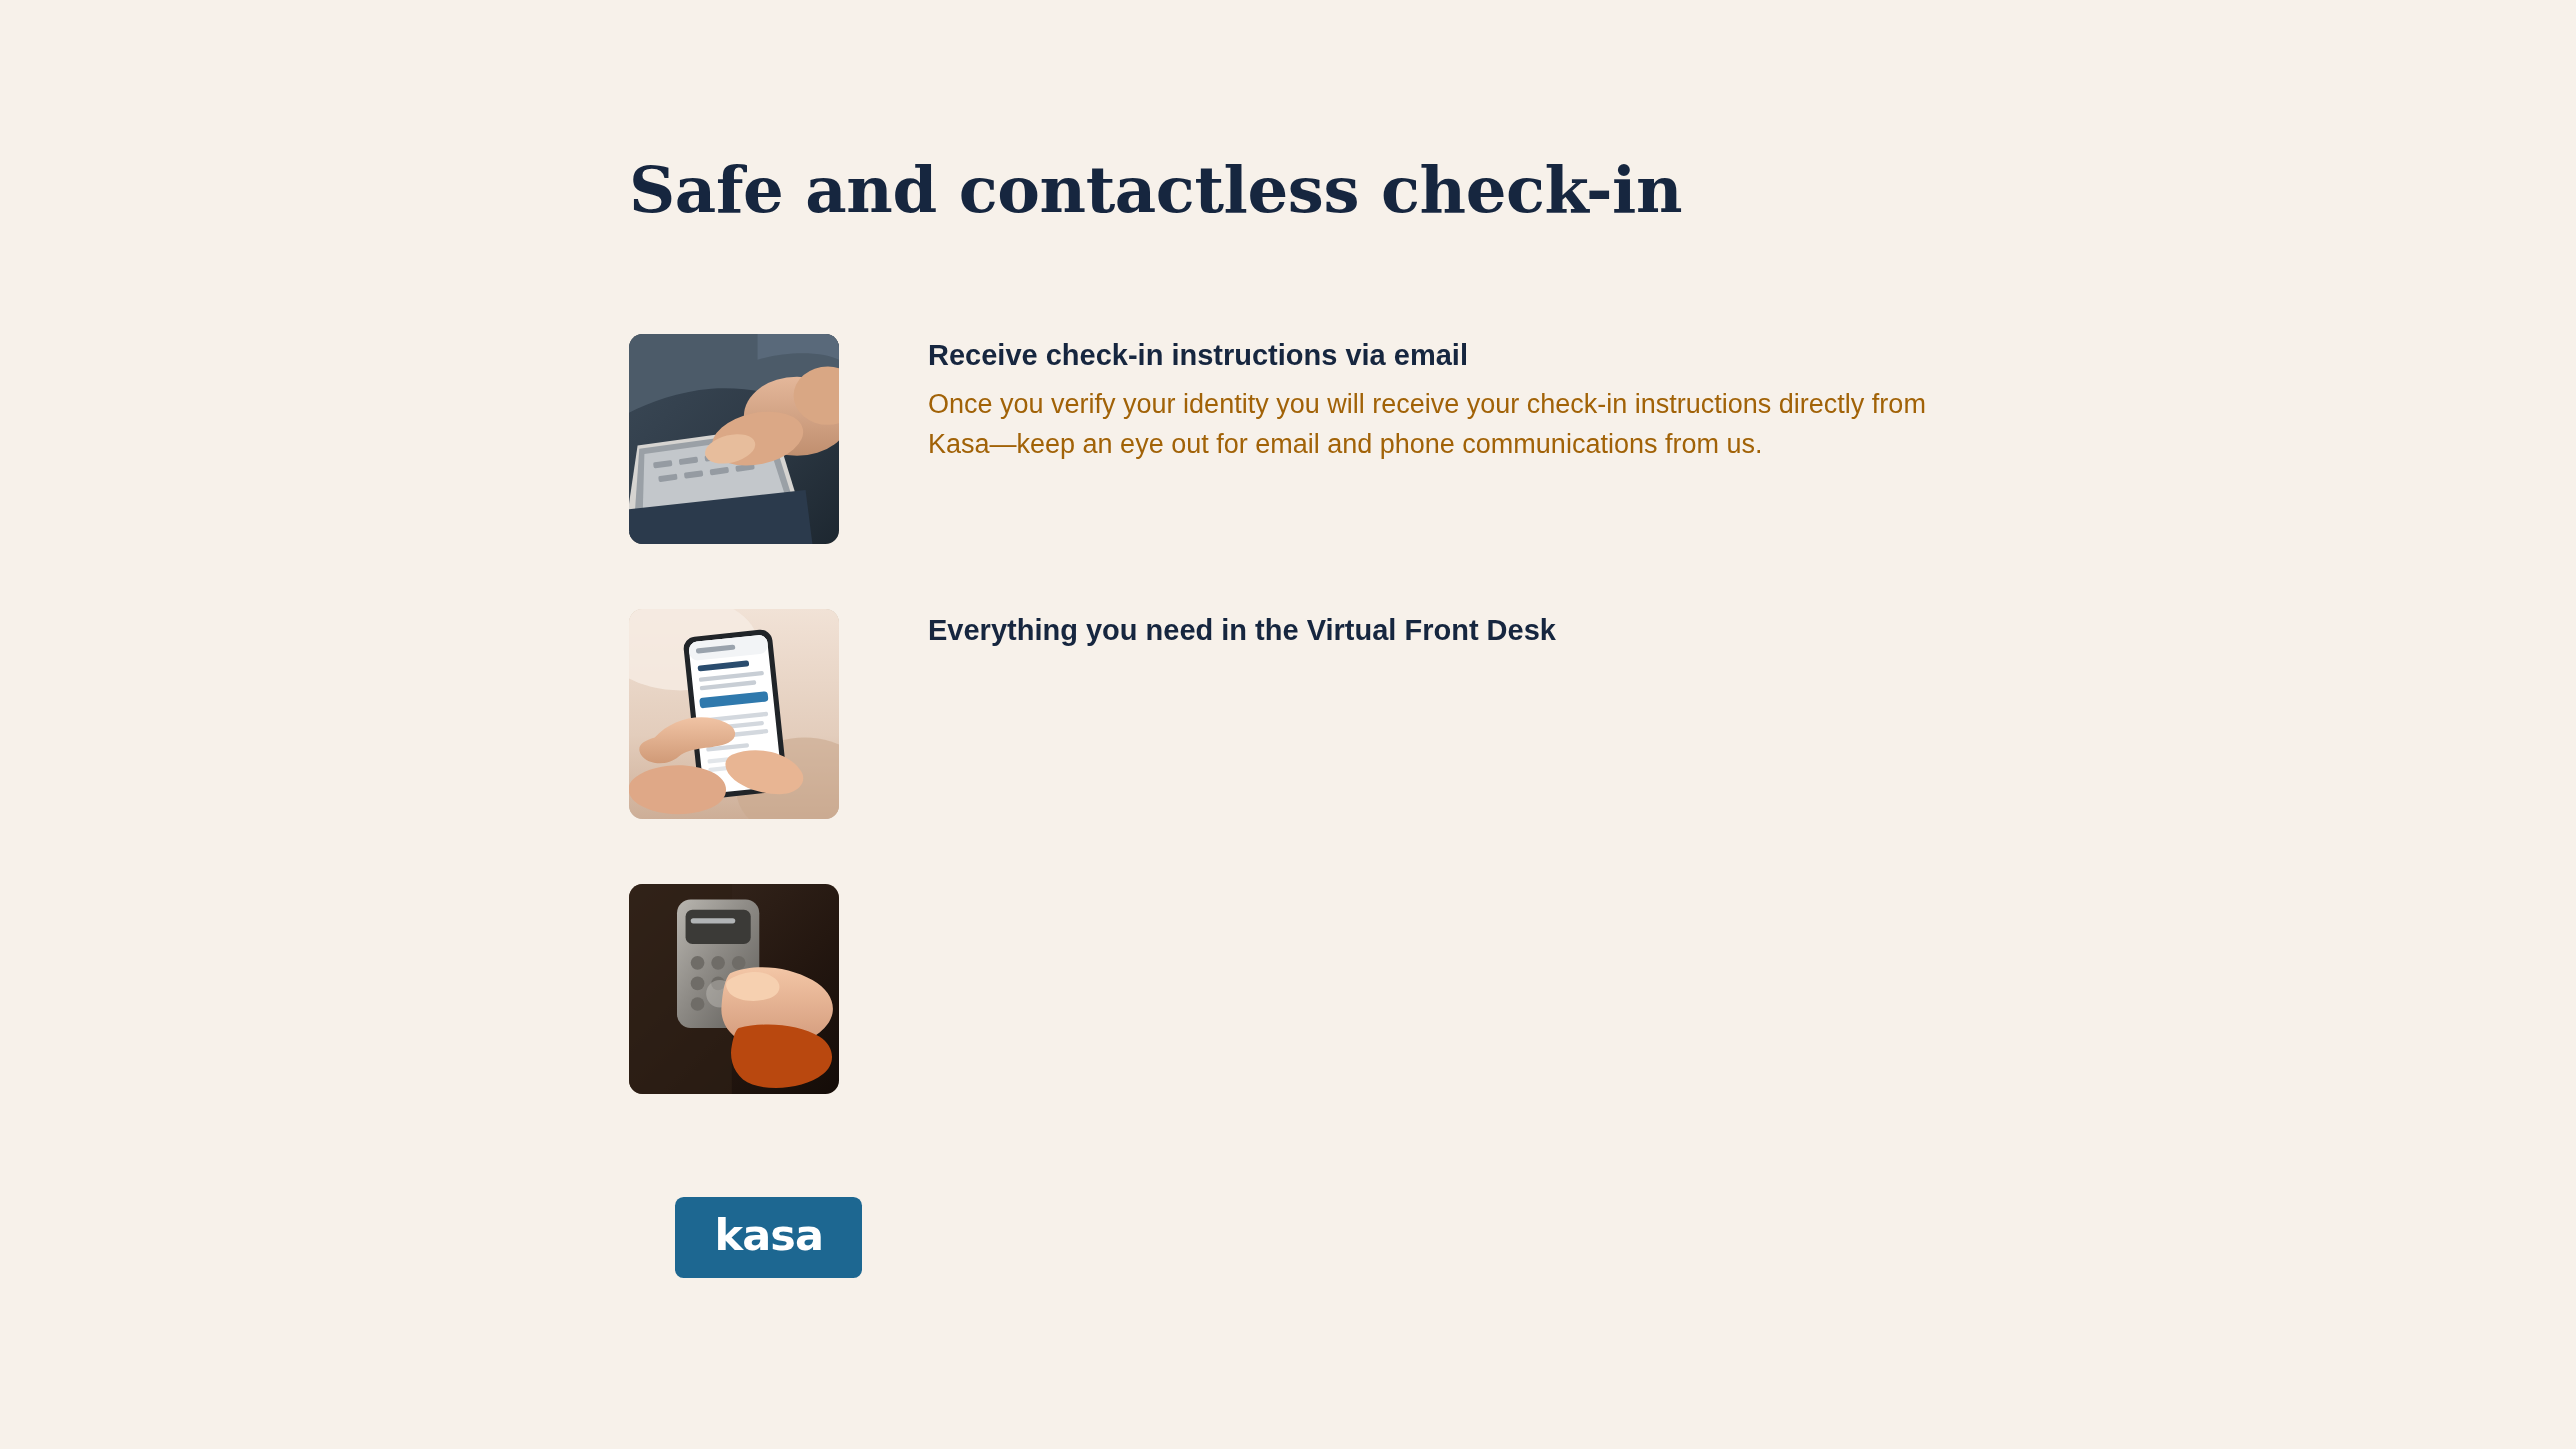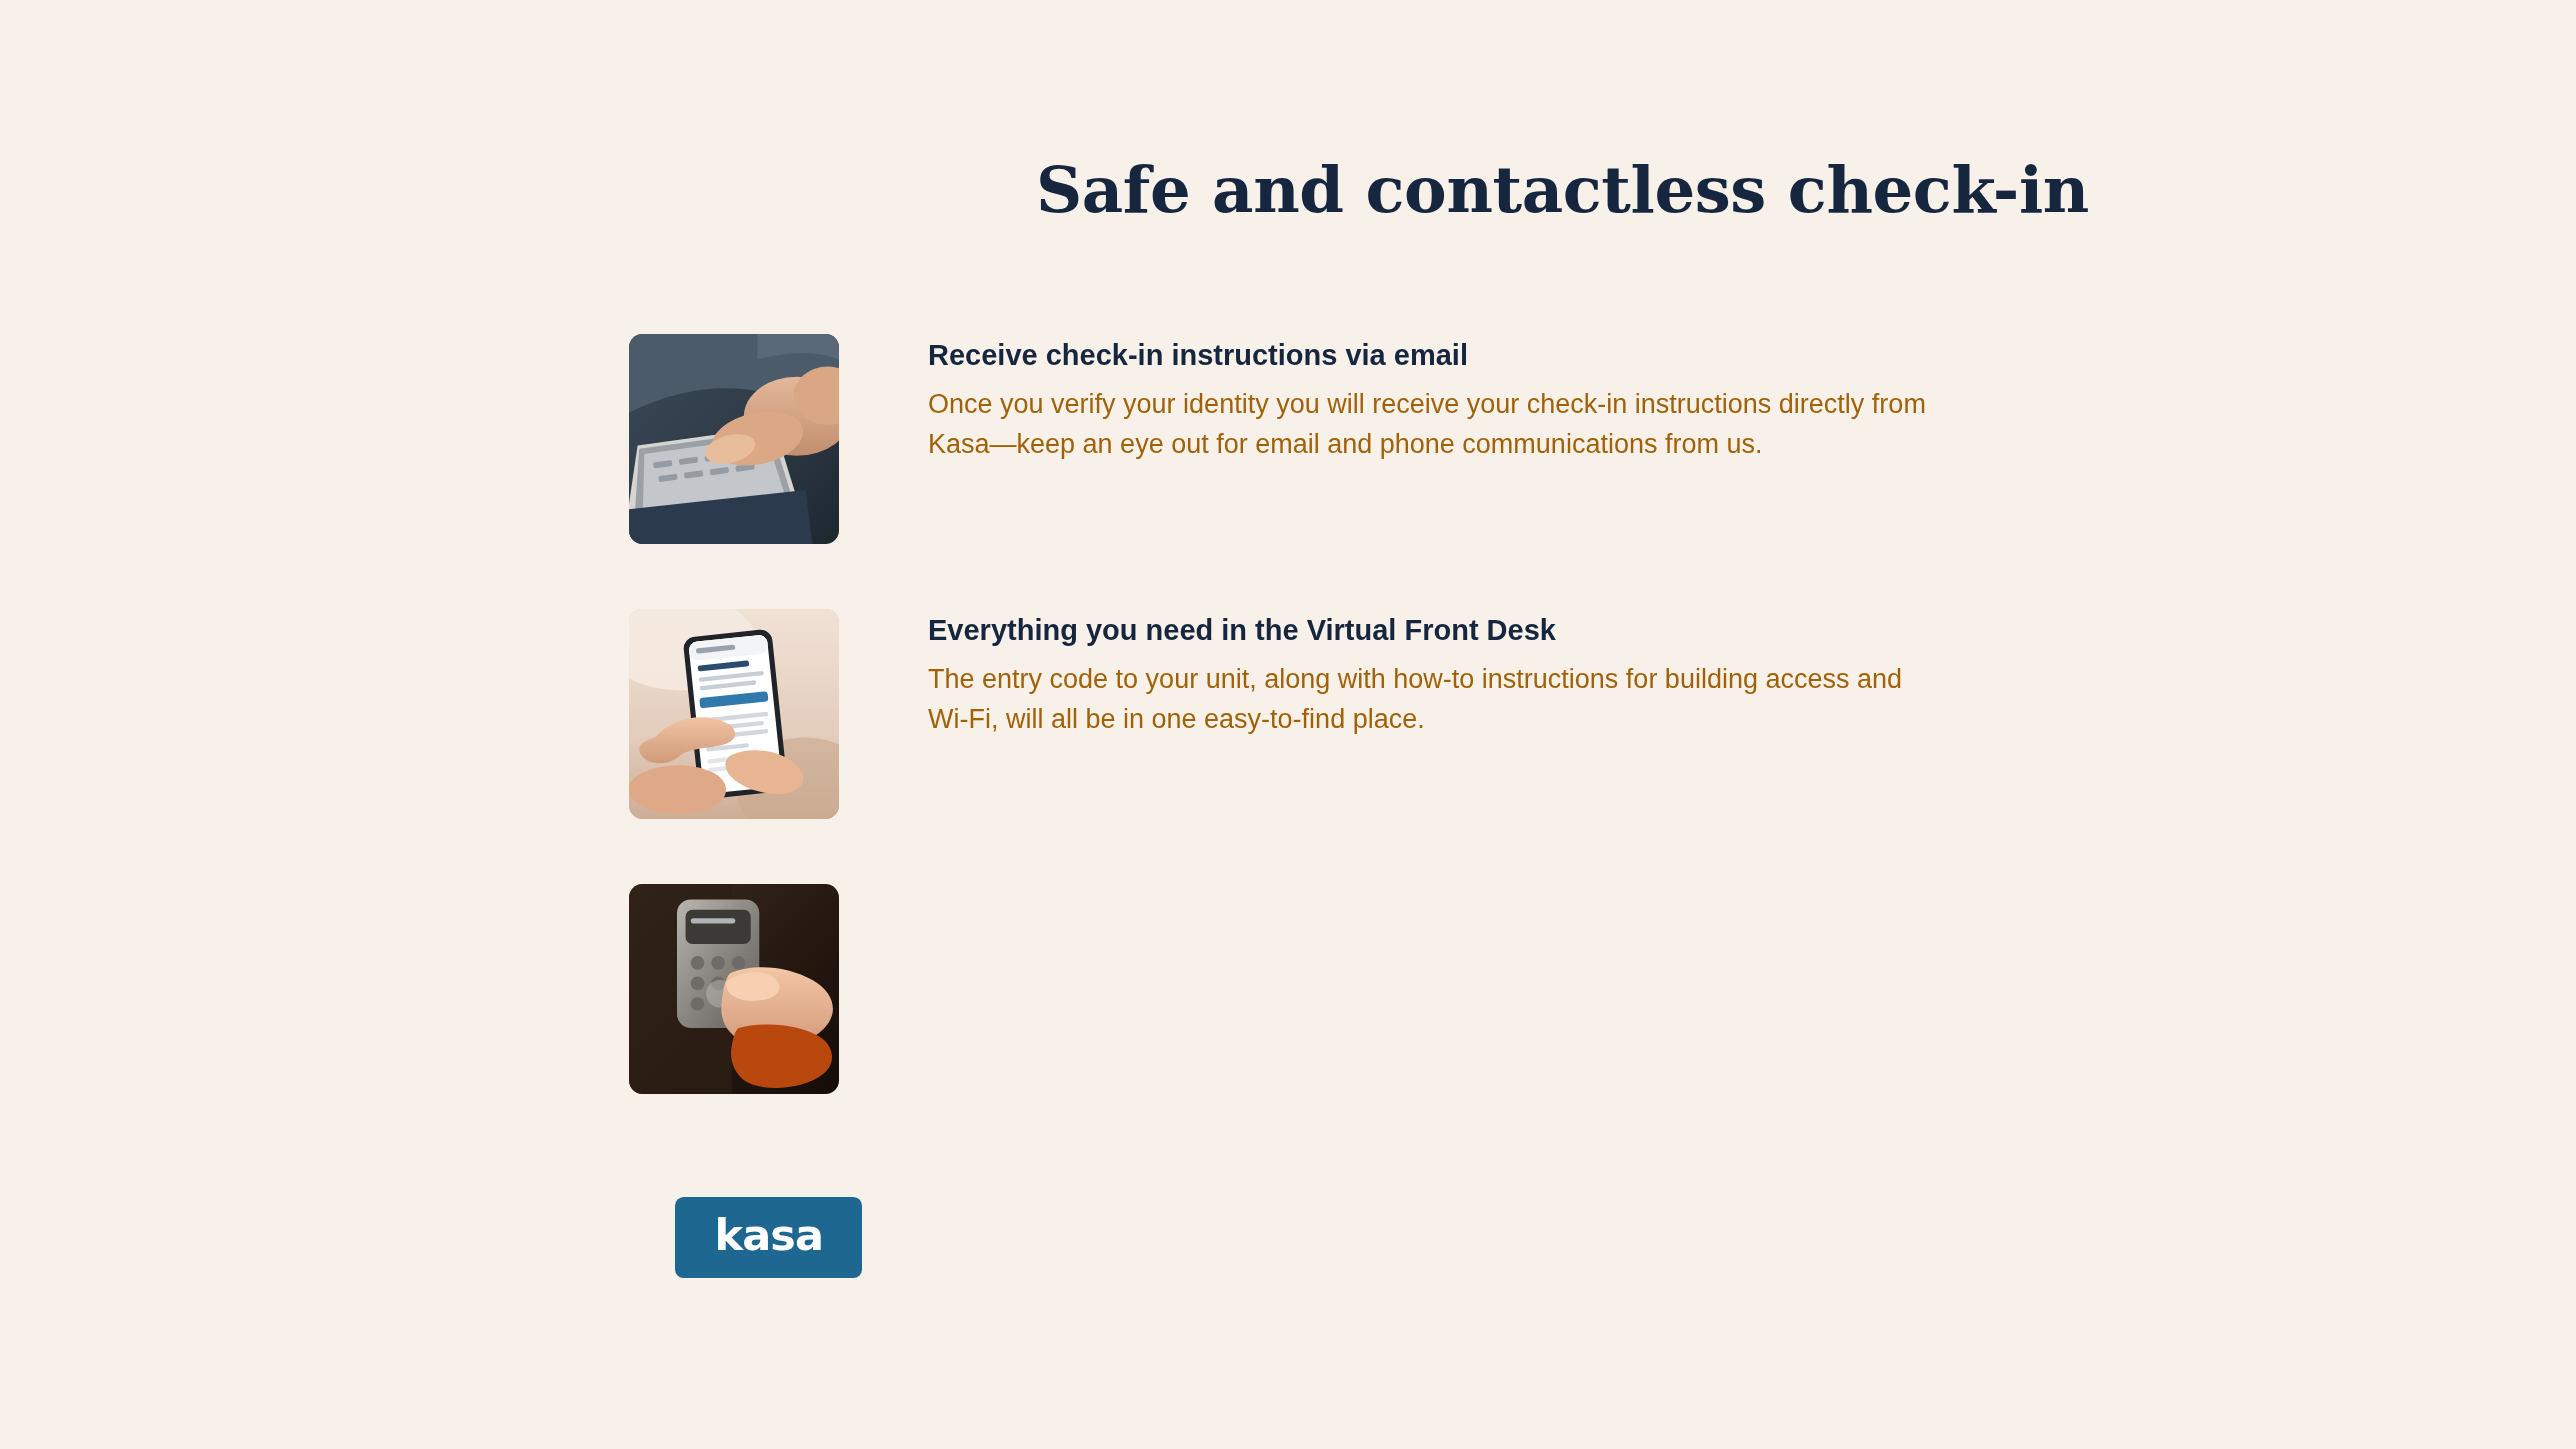--- a/index.html
+++ b/index.html
@@ -27,21 +27,20 @@
   }
   .page-title {
     font-family: "DejaVu Serif", "Liberation Serif", serif;
     font-weight: bold;
     font-size: 64px;
     line-height: 1.1;
     color: #16263f;
     letter-spacing: -0.4px;
     margin: 0 0 103px 0;
     white-space: nowrap;
-    text-align: right;
   }
   .feature-list {
     display: flex;
     flex-direction: column;
     gap: 60px;
   }
   .feature-row {
     display: flex;
     align-items: flex-start;
     gap: 0;
@@ -191,21 +190,20 @@
               <rect x="86" y="172" width="76" height="5" rx="2" fill="#e2e6ea"></rect>
               <rect x="86" y="182" width="60" height="5" rx="2" fill="#e2e6ea"></rect>
             </g>
             <path d="M30 150 C50 128 84 120 112 132 C126 138 128 150 116 156 C98 164 72 160 58 172 C44 184 22 182 14 170 C8 160 16 154 30 150 Z" fill="url(#skin2)"></path>
             <path d="M120 170 C150 158 186 168 200 188 C210 202 196 216 176 216 C150 216 126 206 116 192 C110 182 112 174 120 170 Z" fill="#e8b593"></path>
             <path d="M8 196 C30 180 70 178 96 190 C120 201 118 222 96 232 C66 245 24 240 6 224 C-4 214 -2 203 8 196 Z" fill="#dfa887"></path>
           </svg>
         </div>
         <div class="feature-text">
           <h2 class="feature-title">Everything you need in the Virtual Front Desk</h2>
-          <p class="feature-body">The entry code to your unit, along with how-to instructions for building access and Wi-Fi, will all be in one easy-to-find place.</p>
         </div>
       </div>
 
       <div class="feature-row">
         <div class="thumb">
           <svg viewBox="0 0 245 245" xmlns="http://www.w3.org/2000/svg" aria-hidden="true">
             <defs>
               <linearGradient id="g3" x1="0" y1="0" x2="1" y2="1">
                 <stop offset="0%" stop-color="#3a2a20"></stop>
                 <stop offset="60%" stop-color="#241710"></stop>

